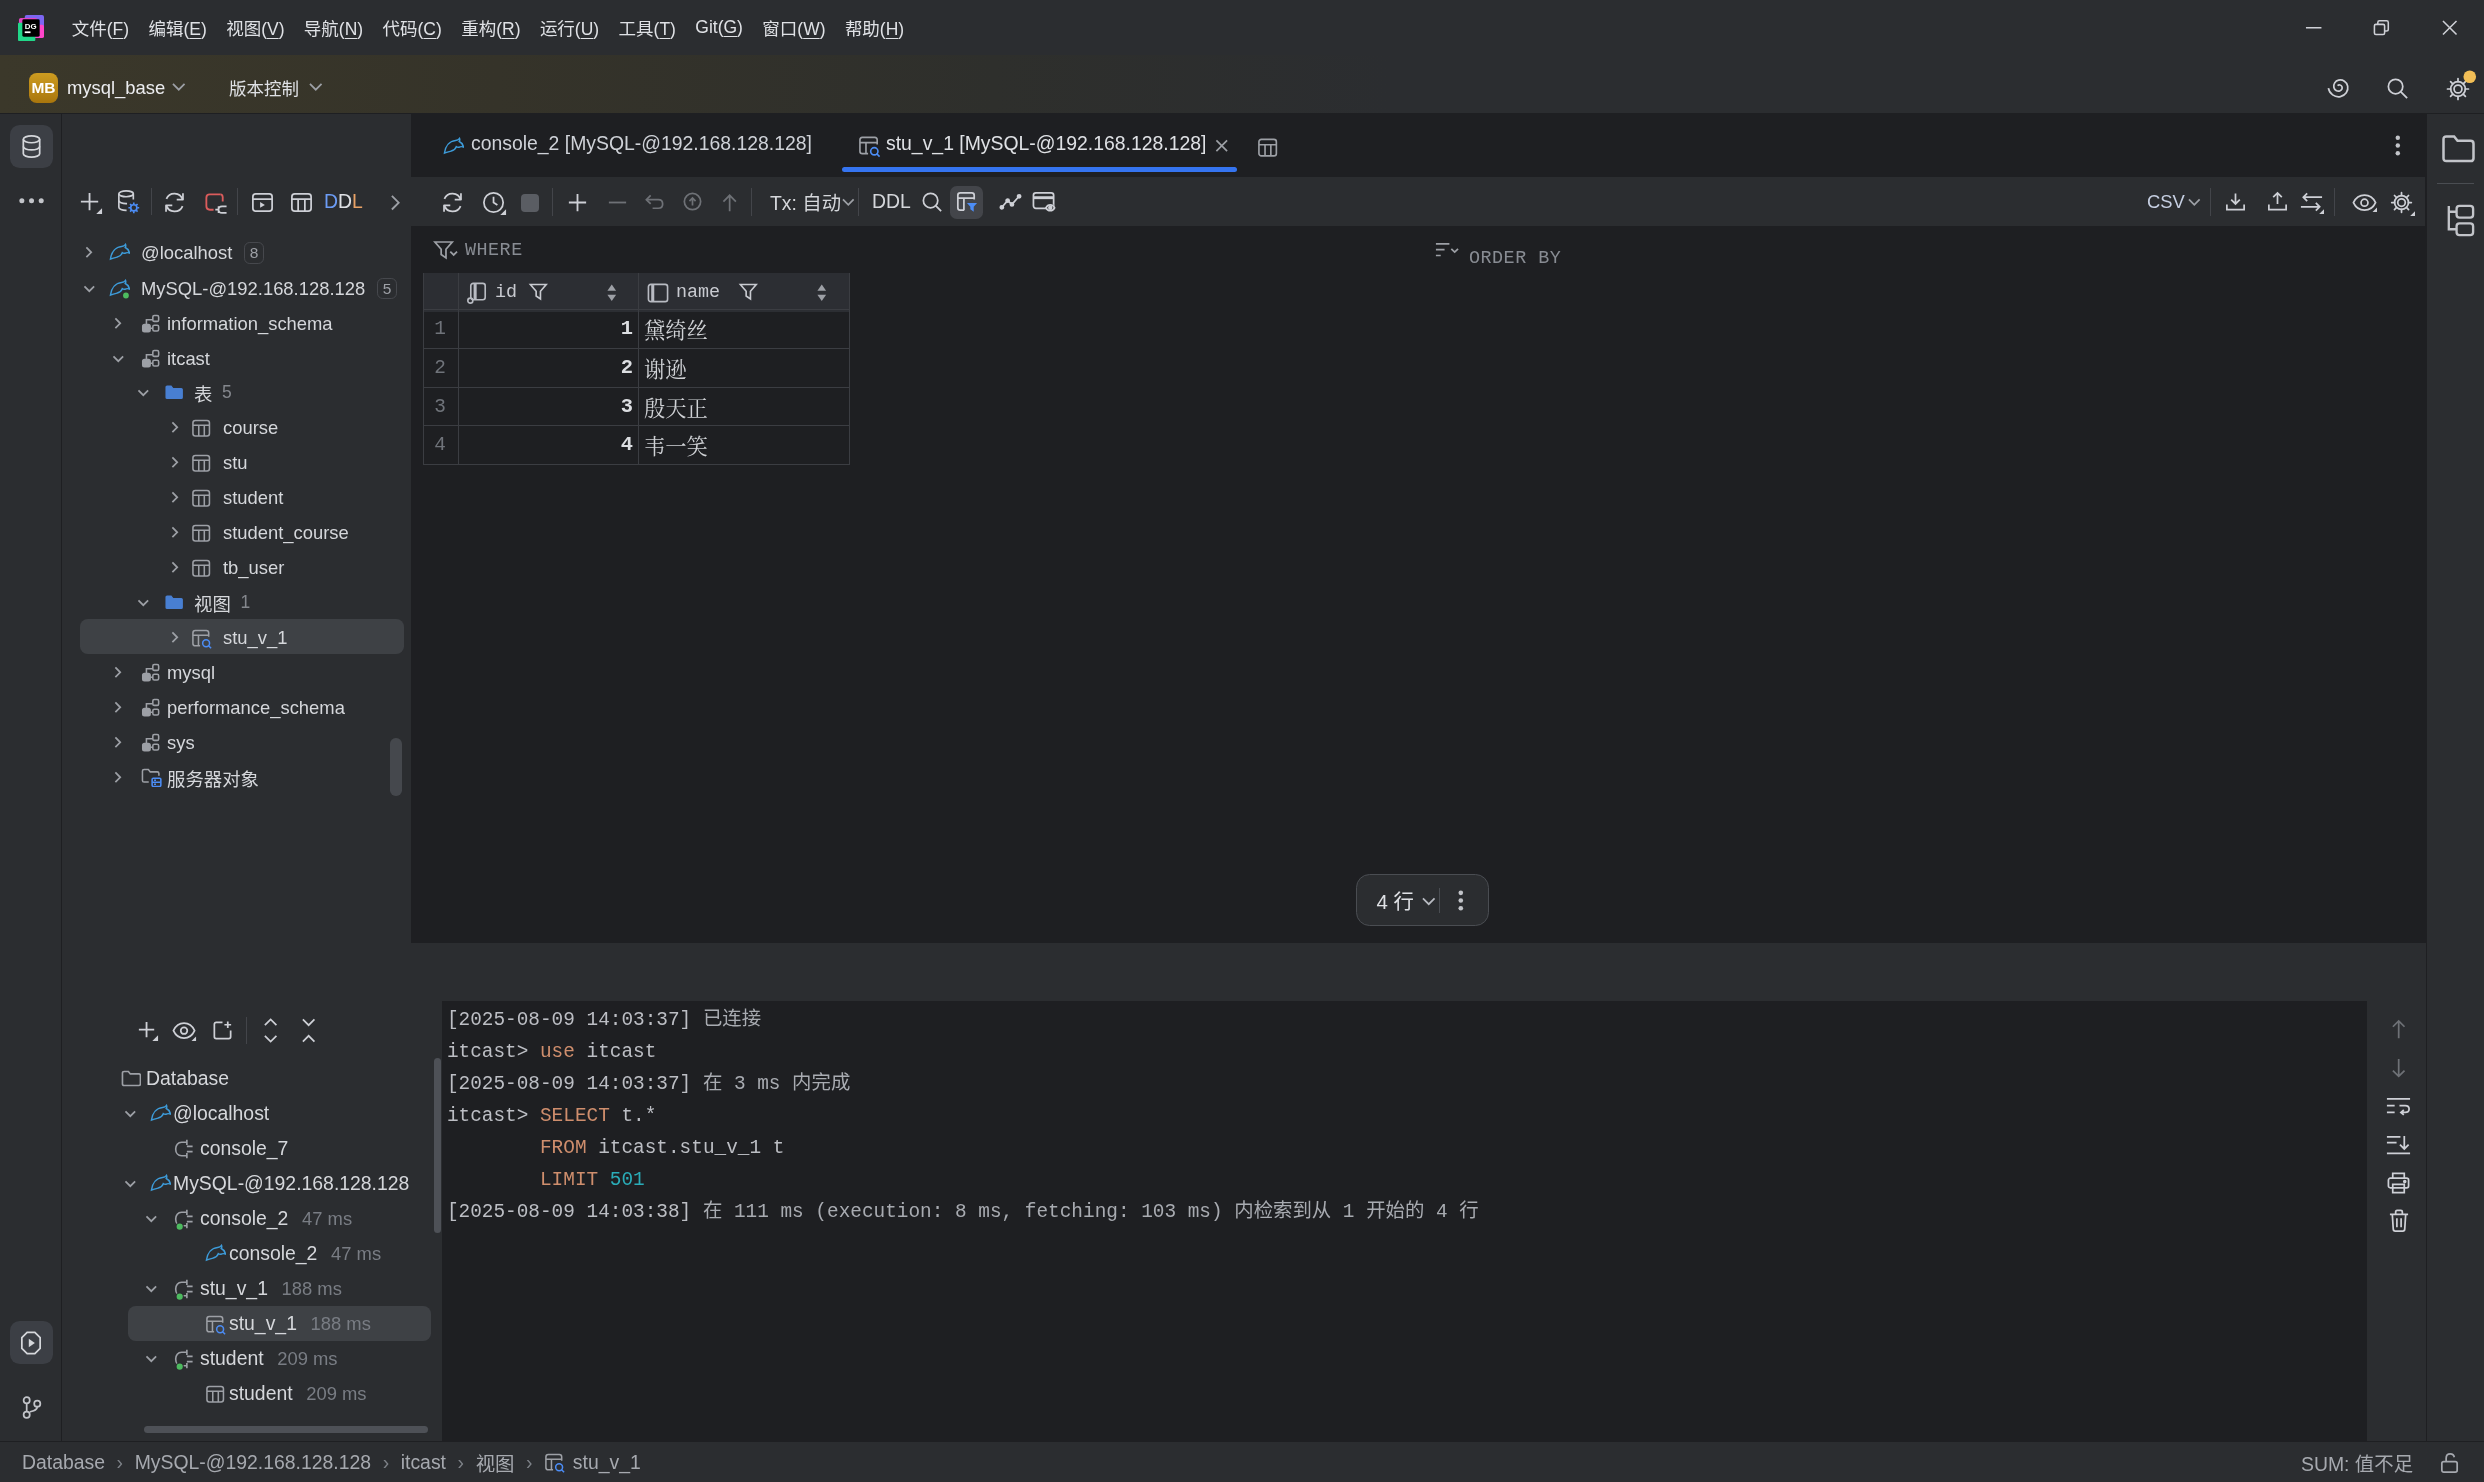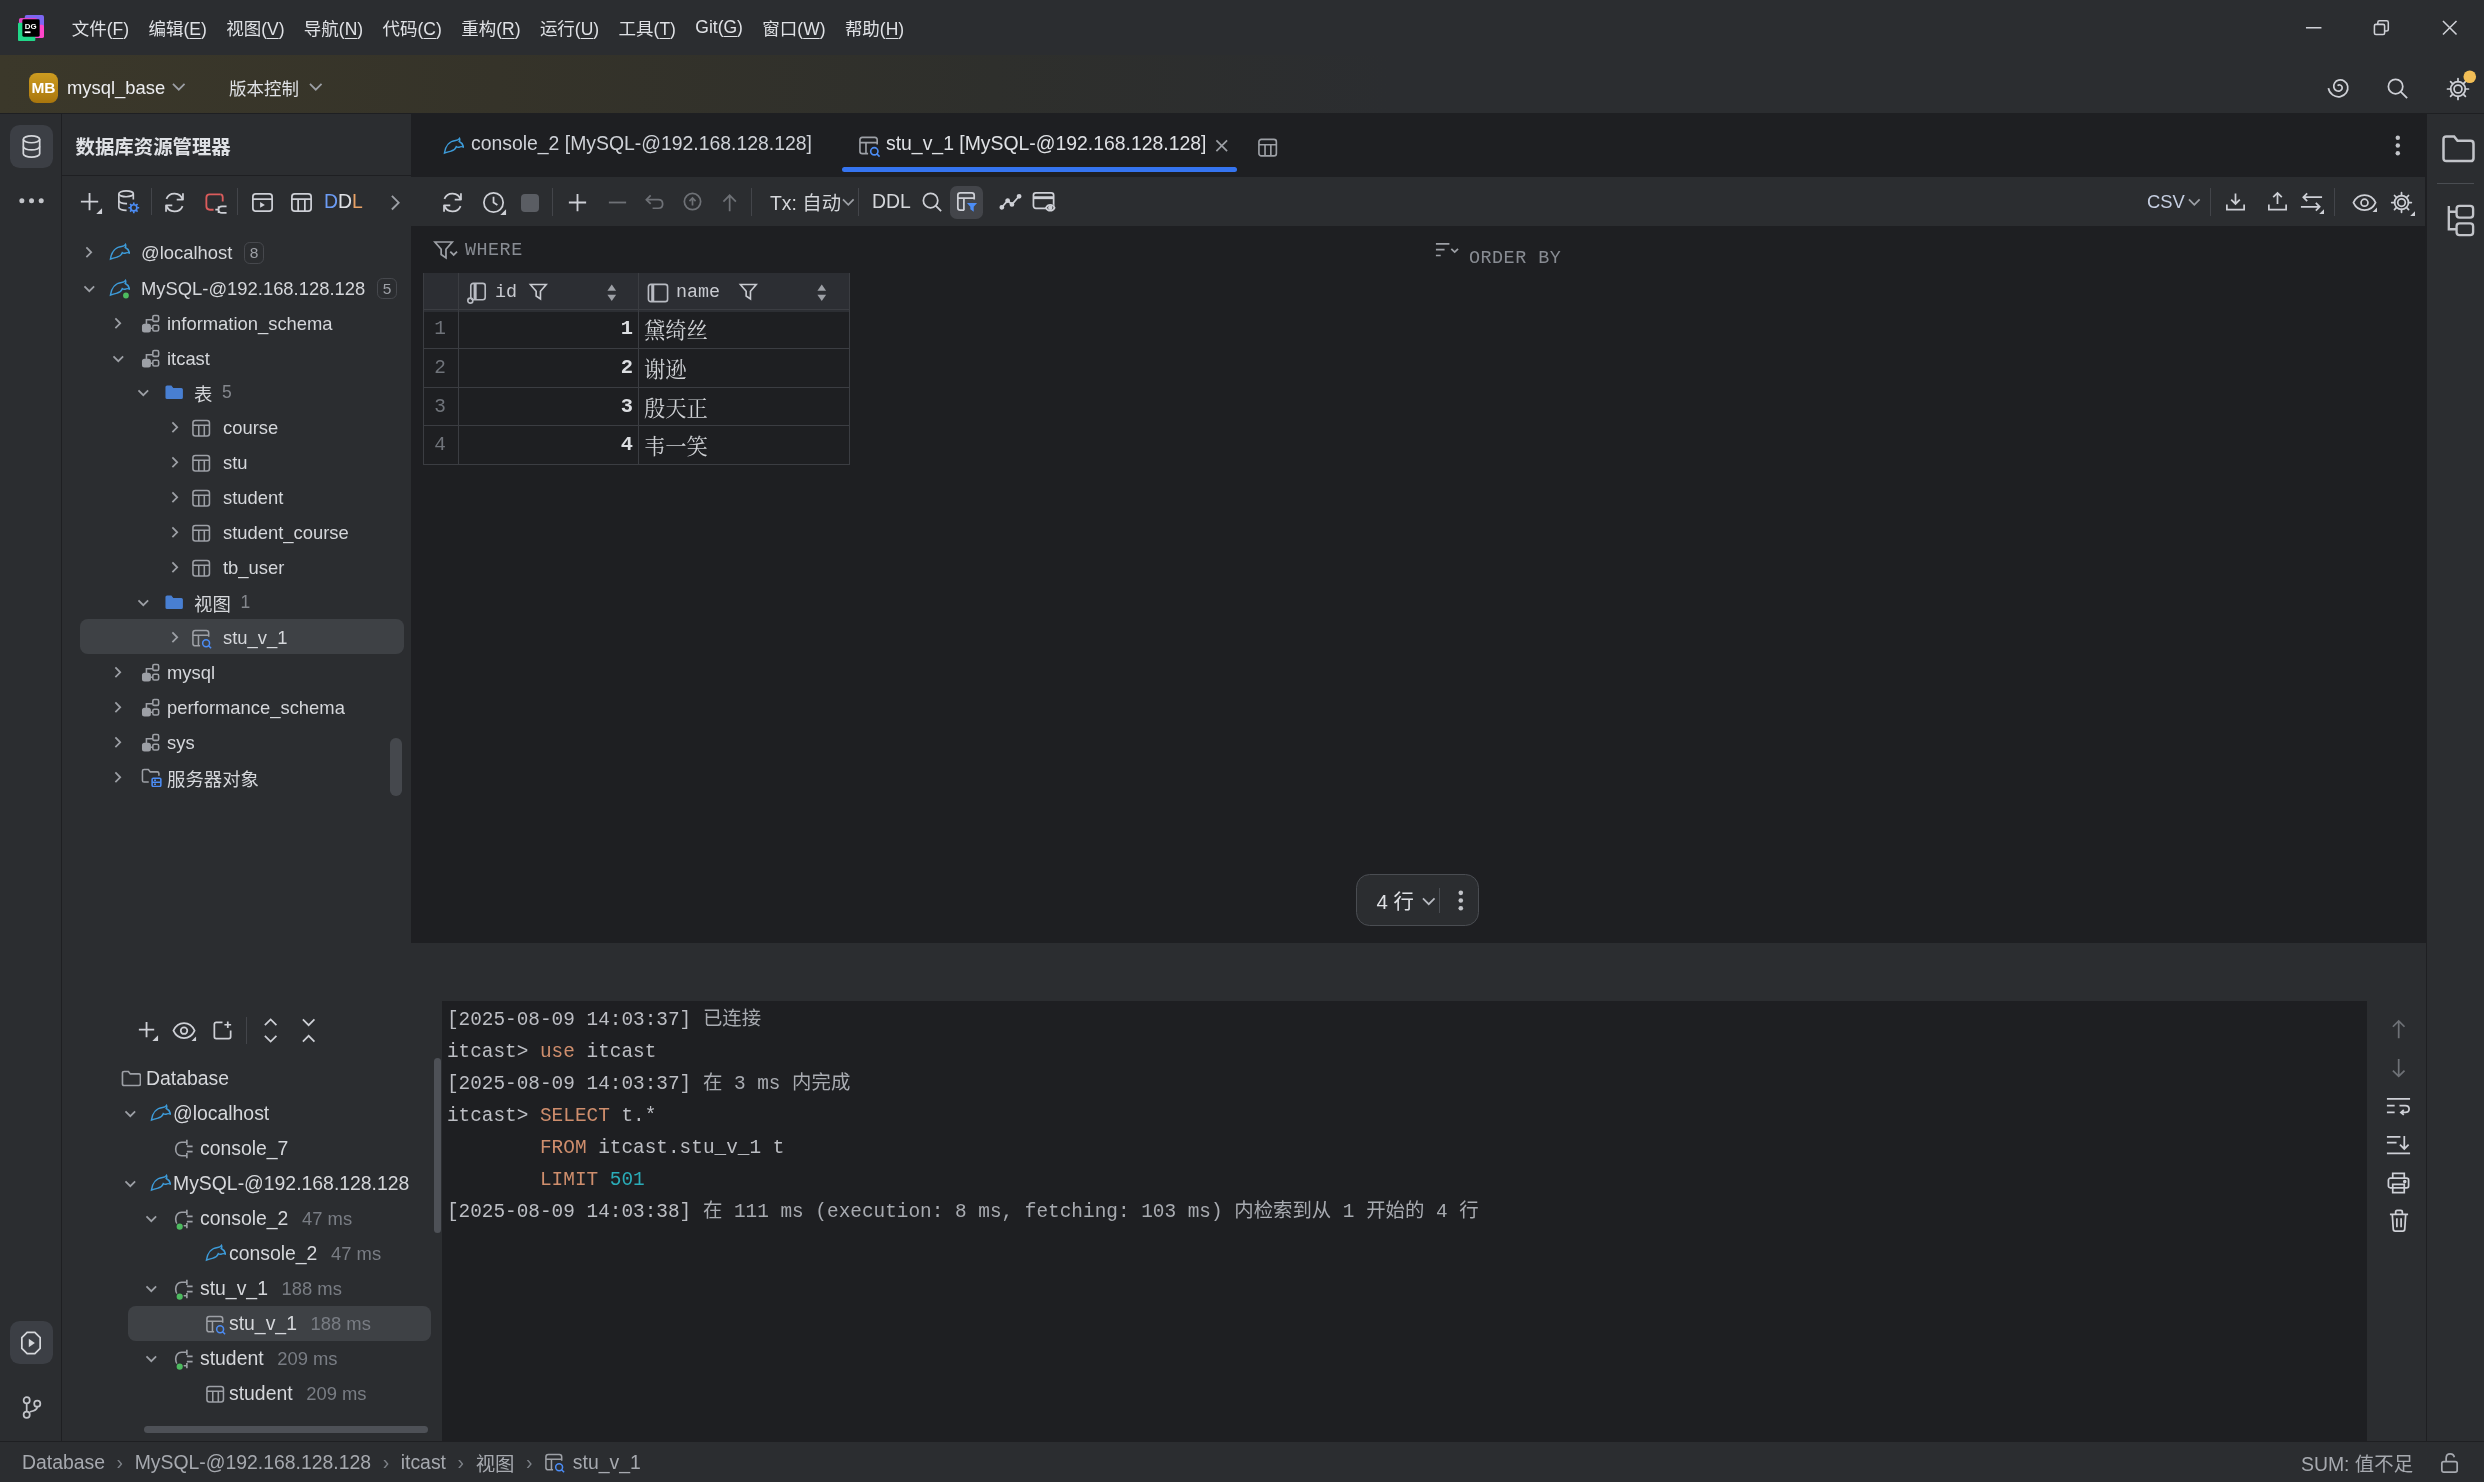--- a/index.html
+++ b/index.html
@@ -148,23 +148,20 @@
     <div class="abs icv" style="left:15.5px;top:1278px;width:31px;height:31px;">
       <svg width="25" height="25" viewBox="0 0 26 26" fill="none" stroke="#C2C4C9" stroke-width="1.8">
         <circle cx="8" cy="5.5" r="3.2"></circle>
           <circle cx="8" cy="20.5" r="3.2"></circle>
           <circle cx="19" cy="9" r="3.2"></circle>
         <path d="M8 8.7 V17.3 M19 12.2 C19 16 15 16.5 11.2 17.5"></path>
       </svg>
     </div>
   </div>
   <div class="abs" id="ltool">
-    <div class="abs" id="ltool-head">
-      <div class="abs" style="left:13.6px;top:0;height:62px;display:flex;align-items:center;font-size:19.4px;font-weight:bold;color:#DFE1E5;">数据库资源管理器</div>
-    </div>
 
     <div class="abs" style="left:0;top:62px;width:349px;height:50px;">
       <svg class="abs" style="left:15.5px;top:13.6px" width="25" height="25" viewBox="0 0 26 26">
           <path d="M12 3 V21 M3 12 H21" stroke="#CED0D6" stroke-width="1.9"></path>
           <path d="M19 25 L25 25 L25 19 Z" fill="#CED0D6"></path>
         </svg>
       <svg class="abs" style="left:53px;top:12.6px" width="27" height="27" viewBox="0 0 28 28" fill="none" stroke="#CED0D6" stroke-width="1.7">
         <ellipse cx="11.5" cy="5" rx="7.5" ry="3"></ellipse>
         <path d="M4 5 V19 C4 20.8 7.4 22.2 11.5 22.2 L12 22.2"></path>
         <path d="M4 12 C4 13.8 7.4 15.2 11.5 15.2 L12.5 15.2 M19 5 V11"></path>
@@ -570,21 +567,21 @@
       <div class="abs mono" style="left:47px;top:36px;width:175px;height:39px;display:flex;align-items:center;justify-content:flex-end;color:#DCDEE2;font-size:20.4px;font-weight:bold;">1</div>
       <div class="abs mono" style="left:47px;top:75px;width:175px;height:39px;display:flex;align-items:center;justify-content:flex-end;color:#DCDEE2;font-size:20.4px;font-weight:bold;">2</div>
       <div class="abs mono" style="left:47px;top:114px;width:175px;height:39px;display:flex;align-items:center;justify-content:flex-end;color:#DCDEE2;font-size:20.4px;font-weight:bold;">3</div>
       <div class="abs mono" style="left:47px;top:152px;width:175px;height:39px;display:flex;align-items:center;justify-content:flex-end;color:#DCDEE2;font-size:20.4px;font-weight:bold;">4</div>
       <div class="abs cjkserif" style="left:233px;top:36px;height:39px;display:flex;align-items:center;color:#D0D2D6;font-size:21.3px;">黛绮丝</div>
       <div class="abs cjkserif" style="left:233px;top:75px;height:39px;display:flex;align-items:center;color:#D0D2D6;font-size:21.3px;">谢逊</div>
       <div class="abs cjkserif" style="left:233px;top:114px;height:39px;display:flex;align-items:center;color:#D0D2D6;font-size:21.3px;">殷天正</div>
       <div class="abs cjkserif" style="left:233px;top:152px;height:39px;display:flex;align-items:center;color:#D0D2D6;font-size:21.3px;">韦一笑</div>
     </div>
 
-    <div class="abs" style="left:945px;top:760px;width:123px;height:52px;border:1px solid #4A4D52;border-radius:13.6px;background:#2B2D30;">
+    <div class="abs" style="left:945px;top:760px;width:133px;height:52px;border:1px solid #4A4D52;border-radius:13.6px;background:#2B2D30;">
       <div class="abs" style="left:19.4px;top:0;height:50px;display:flex;align-items:center;font-size:20.4px;color:#DFE1E5;">4 行</div>
       <svg class="abs" style="left:64px;top:21.3px" width="15.5" height="11.6" viewBox="0 0 16 12">
           <path d="M2 2.5 L8 8.5 L14 2.5" fill="none" stroke="#B8BBC2" stroke-width="1.8"></path>
         </svg>
       <div class="abs" style="left:82px;top:12.6px;width:1px;height:25px;background:#4A4D52;"></div>
       <svg class="abs" style="left:97px;top:12.6px" width="13.6" height="27" viewBox="0 0 14 28">
           <circle cx="7" cy="5" r="2.4" fill="#C2C4C9"></circle>
           <circle cx="7" cy="13" r="2.4" fill="#C2C4C9"></circle>
           <circle cx="7" cy="21" r="2.4" fill="#C2C4C9"></circle>
         </svg>

